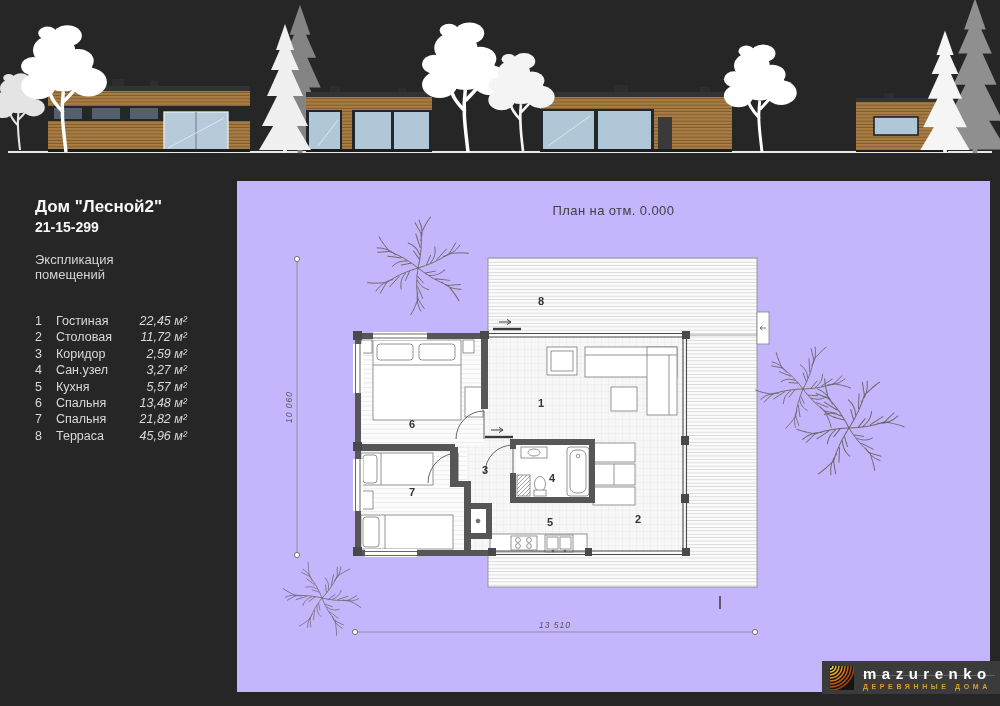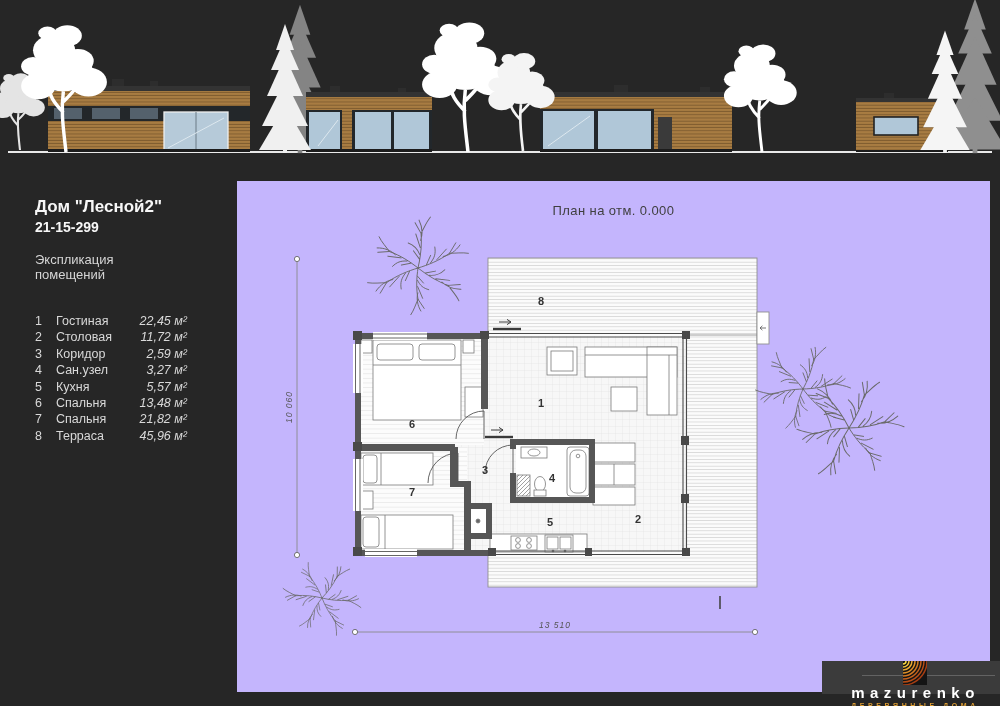--- a/index.html
+++ b/index.html
@@ -20,21 +20,21 @@
   .total{margin-top:13px;font-size:12.5px;color:#d9d9d9;}
   
   .plan-panel{position:absolute;left:237px;top:181px;width:753px;height:511px;background:#c4b5fd;}
   .plan-title{position:absolute;top:22px;left:0;width:100%;text-align:center;
               font-size:13px;color:#3f3f3f;letter-spacing:.4px;}
   .plan-svg{position:absolute;left:0;top:0;}
   
   .site-url{position:absolute;top:644px;left:620px;width:363px;text-align:right;
             font-size:11px;font-weight:bold;letter-spacing:2.4px;color:#3a3a3a;}
   .logo-bar{position:absolute;left:822px;top:661px;width:178px;height:33px;background:#3b3b3b;
-            display:flex;align-items:center;flex-direction:column;}
+            display:flex;align-items:center;}
   .logo-line{position:absolute;left:40px;right:5px;top:14px;height:1px;background:#636363;}
   .logo-icon{width:24px;height:24px;margin-left:8px;flex:none;position:relative;}
   .logo-text{margin-left:9px;position:relative;}
   .brand{font-size:15px;color:#ffffff;letter-spacing:5.5px;line-height:15px;font-weight:bold;}
   .tagline{font-size:7px;color:#dc9c33;letter-spacing:3.6px;margin-top:2px;font-weight:bold;}
 </style>
 </head>
 <body>
 
 <div class="page">

